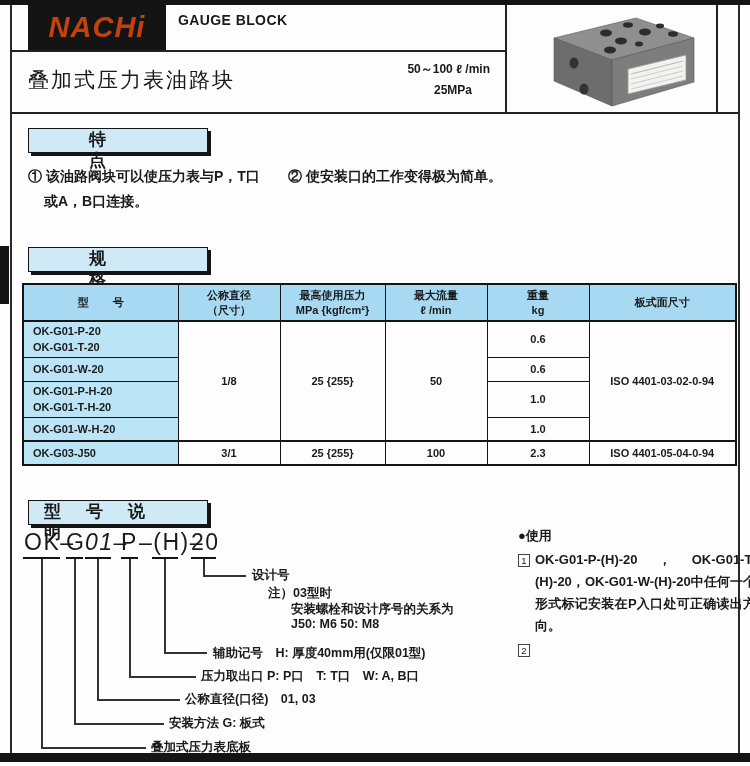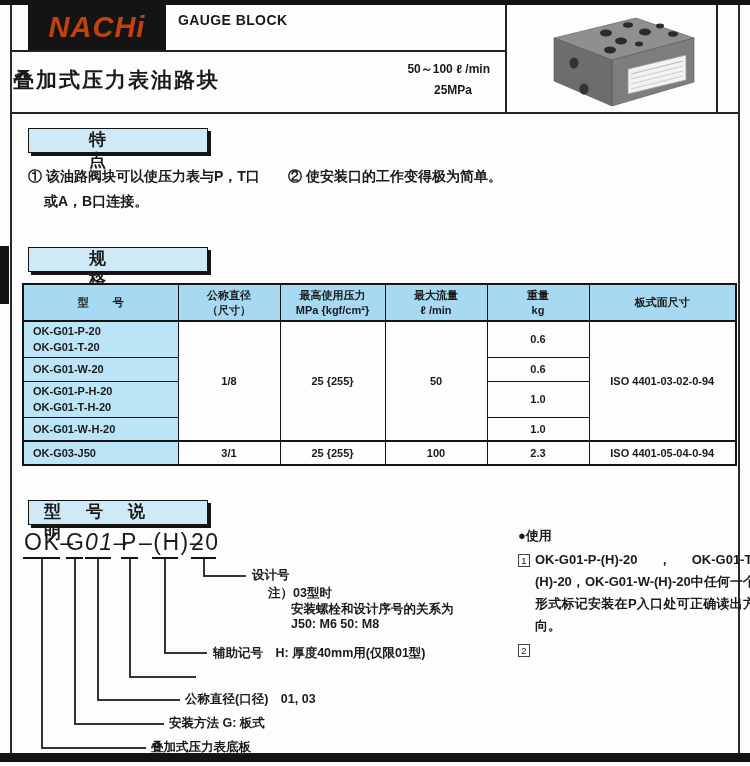--- a/index.html
+++ b/index.html
@@ -15,21 +15,21 @@
 
   
   .logo-box { position:absolute; left:28px; top:5px; width:138px; height:45px; background:#141414;
               display:flex; align-items:center; justify-content:center; }
   .logo-box span { color:#c2410c; font-size:29px; font-weight:bold; font-style:italic; letter-spacing:1px; }
   .gauge-title { position:absolute; left:178px; top:12px; font-size:14px; font-weight:bold; letter-spacing:.4px; }
   .hline-a { position:absolute; left:10px; top:50px; width:495px; height:1.5px; background:#222; }
   .hline-b { position:absolute; left:10px; top:112px; width:729px; height:1.5px; background:#222; }
   .vline-img-l { position:absolute; left:505px; top:5px; width:1.5px; height:108px; background:#222; }
   .vline-img-r { position:absolute; left:716px; top:5px; width:1.5px; height:108px; background:#222; }
-  .page-title { position:absolute; left:13px; top:66px; font-size:21px; font-weight:bold; letter-spacing:2px; }
+  .page-title { position:absolute; left:28px; top:66px; font-size:21px; font-weight:normal; letter-spacing:2px; }
   .hdr-specs { position:absolute; left:352px; top:59px; width:138px; text-align:right;
                font-size:12px; font-weight:bold; line-height:21px; }
   .hdr-specs .l2 { padding-right:18px; }
   .photo { position:absolute; left:518px; top:10px; }
 
   
   .sec-box { position:absolute; left:28px; width:180px; height:25px; background:#cfe9f7;
              border:1.5px solid #141414; box-shadow:3px 3px 0 0 #141414;
              font-size:17px; font-weight:bold; line-height:21px; }
   .sec-box.two  { letter-spacing:44px; padding-left:60px; }
@@ -236,20 +236,21 @@
   <div class="hline" id="h2"></div>
   <div class="hline" id="h3"></div>
   <div class="hline" id="h4"></div>
   <div class="hline" id="h5"></div>
 
   <div class="dlabel" id="lab5">设计号</div>
   <div class="dlabel" id="note1">注）03型时</div>
   <div class="dlabel" id="note2">安装螺栓和设计序号的关系为</div>
   <div class="dlabel" id="note3">J50: M6  50: M8</div>
   <div class="dlabel" id="lab4">辅助记号　H: 厚度40mm用(仅限01型)</div>
+  <div class="dlabel" id="lab3">压力取出口  P: P口　T: T口　W: A, B口</div>
   <div class="dlabel" id="lab2">公称直径(口径)　01, 03</div>
   <div class="dlabel" id="lab1">安装方法  G: 板式</div>
   <div class="dlabel" id="lab0">叠加式压力表底板</div>
 
   <div class="usage">
     <div class="u-head">●使用</div>
     <div class="u-item">
       <span class="u-no">1</span>
       <span>OK-G01-P-(H)-20，OK-G01-T-(H)-20，OK-G01-W-(H)-20中任何一个形式标记安装在P入口处可正确读出方向。</span>
     </div>

